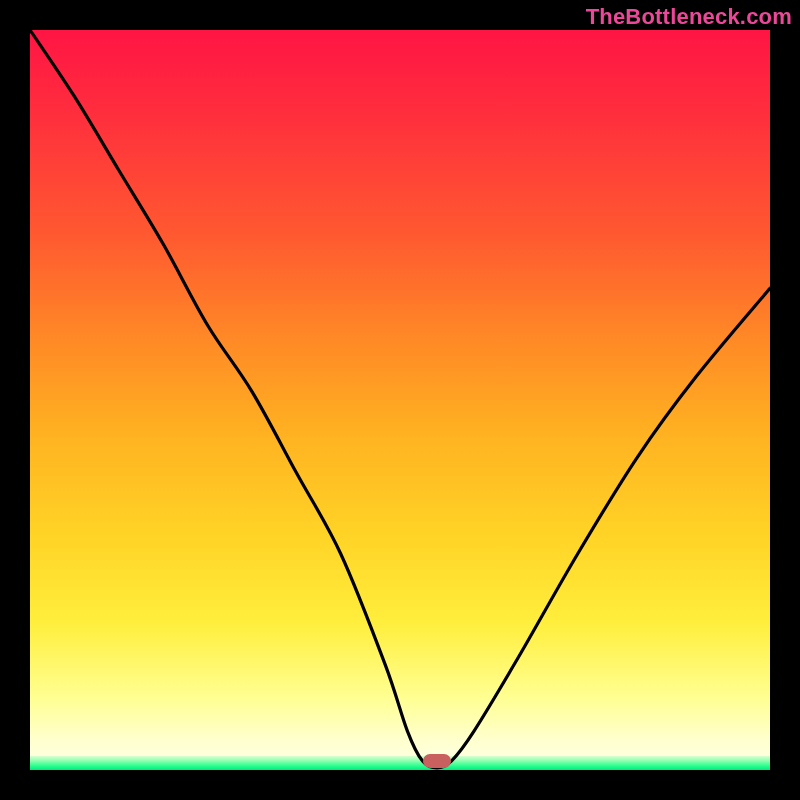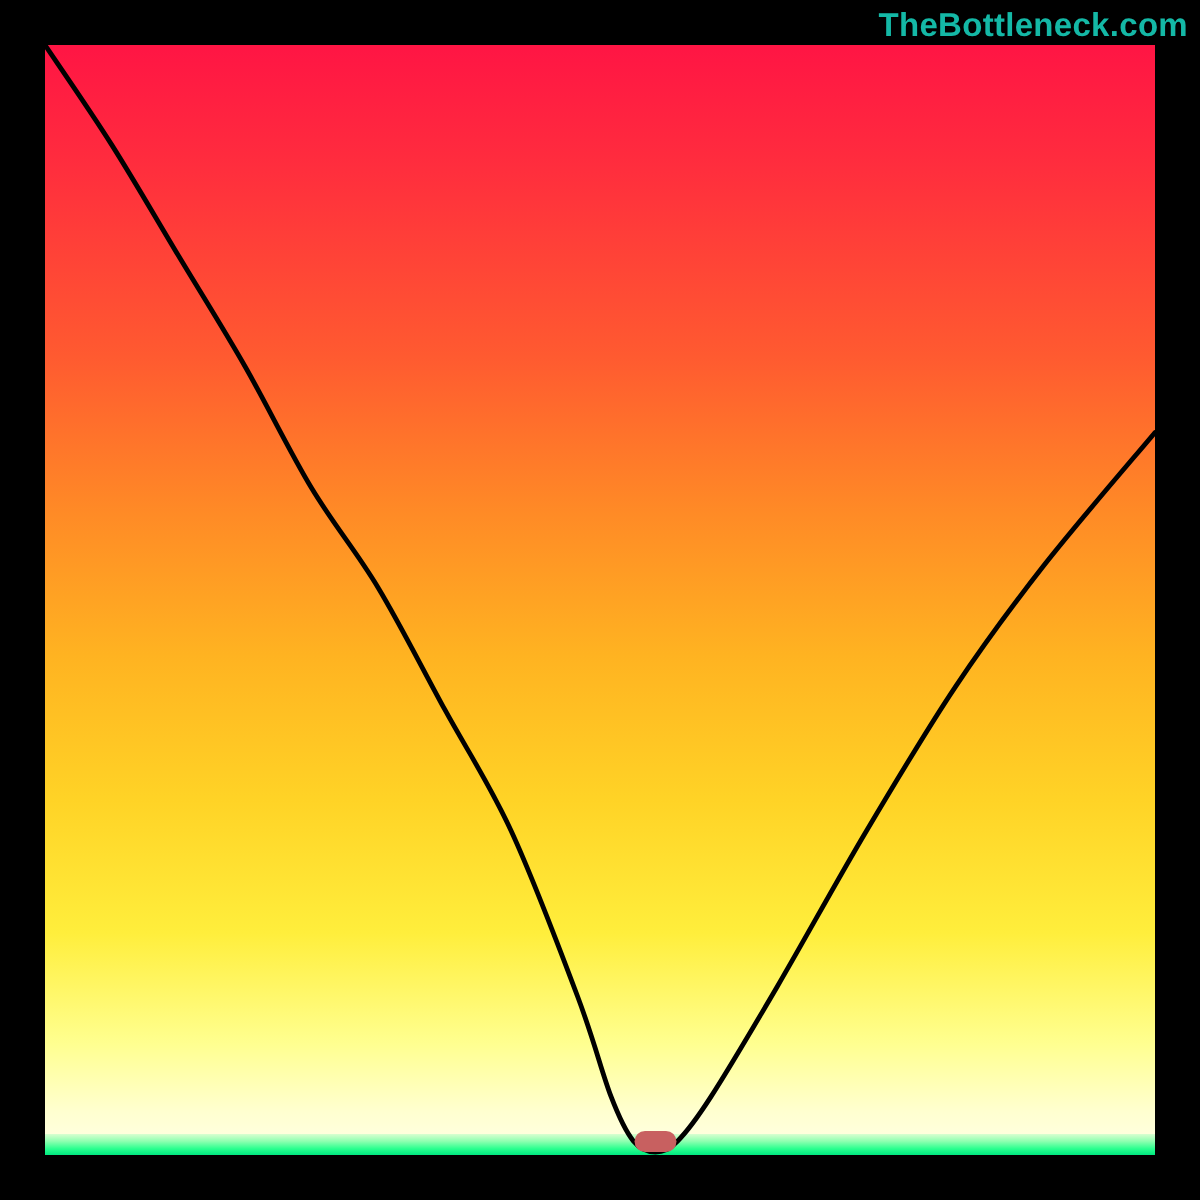--- a/index.html
+++ b/index.html
@@ -14,21 +14,21 @@
   .frame {
     position: relative;
     width: 800px;
     height: 800px;
     background: #000;
   }
   .watermark {
     position: absolute;
     top: 4px;
     right: 8px;
-    color: #14b8a6;
+    color: #ec4899;
     font-size: 22px;
     font-weight: 600;
     letter-spacing: 0.2px;
     z-index: 5;
     user-select: none;
   }
   .plot-area {
     position: absolute;
     left: 30px;
     top: 30px;

